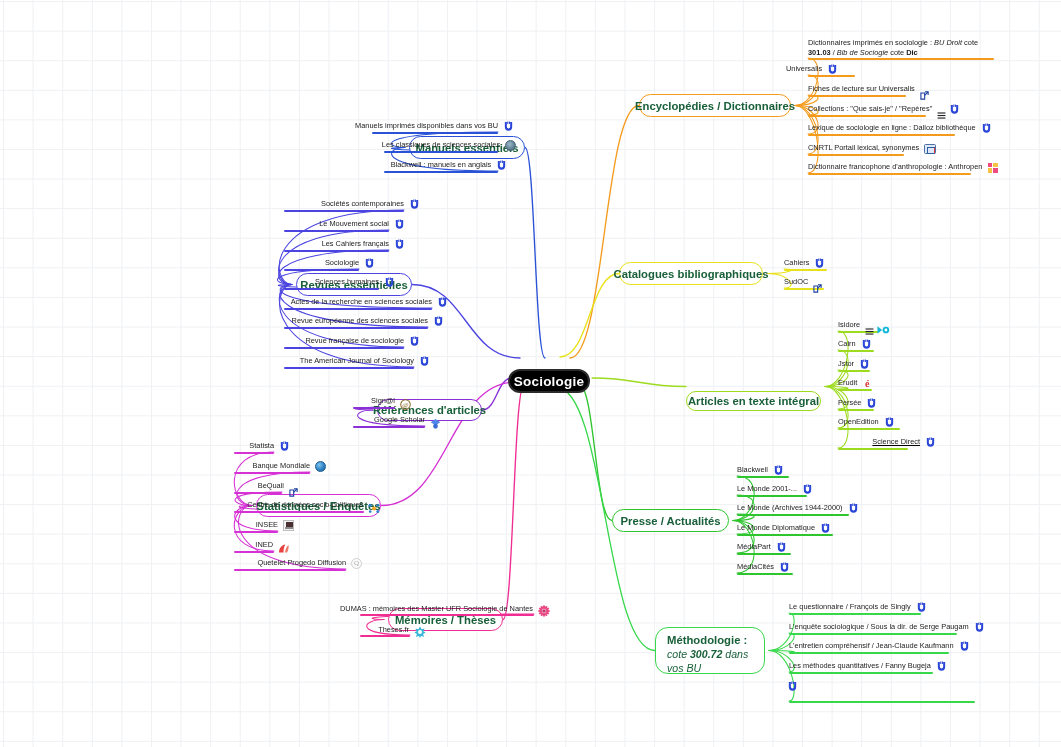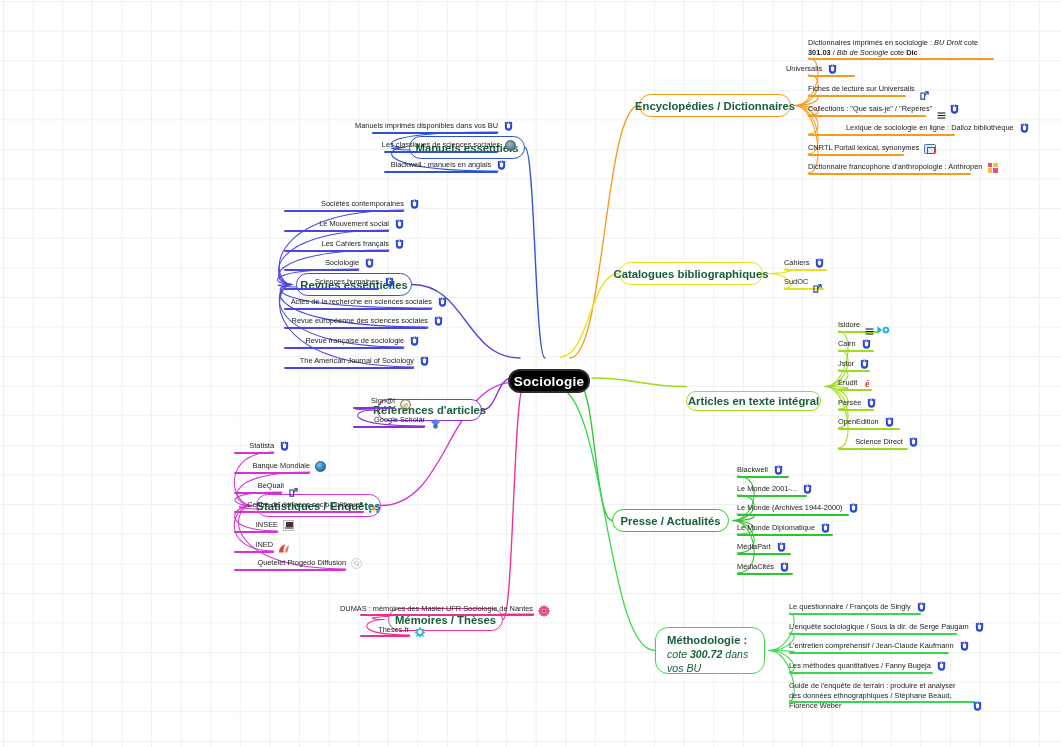--- a/index.html
+++ b/index.html
@@ -481,21 +481,21 @@
           </svg></span>
         <span class="ico ico-bu">
           <svg viewBox="0 0 12 12" width="11" height="11">
             <path d="M2 1 h2.2 v5.4 a1.8 1.8 0 0 0 3.6 0 V1 H10 v5.6 a4 4 0 0 1 -8 0 Z" fill="#2b45d6"></path>
             <rect x="4.6" y="0.6" width="1.2" height="2.6" fill="#2b45d6"></rect>
             <rect x="6.4" y="0.6" width="1.2" height="2.6" fill="#2b45d6"></rect>
           </svg>
         </span>
       </div>
       <div class="underline" style="left: 808px; top: 134px; width: 147px; background: rgb(245, 155, 28);"></div>
-      <div class="leaf" style="top: 123px; left: 806px; width: 177px; justify-content: flex-start; margin-left: 38px;">
+      <div class="leaf" style="top: 123px; left: 806px; width: 177px; justify-content: flex-start;">
         <span class="leaf-text">Lexique de sociologie en ligne : Dalloz bibliothèque</span>
         <span class="ico ico-bu">
           <svg viewBox="0 0 12 12" width="11" height="11">
             <path d="M2 1 h2.2 v5.4 a1.8 1.8 0 0 0 3.6 0 V1 H10 v5.6 a4 4 0 0 1 -8 0 Z" fill="#2b45d6"></path>
             <rect x="4.6" y="0.6" width="1.2" height="2.6" fill="#2b45d6"></rect>
             <rect x="6.4" y="0.6" width="1.2" height="2.6" fill="#2b45d6"></rect>
           </svg>
         </span>
       </div>
       <div class="underline" style="left: 808px; top: 154px; width: 96px; background: rgb(245, 155, 28);"></div>
@@ -592,21 +592,21 @@
         <span class="leaf-text">OpenEdition</span>
         <span class="ico ico-bu">
           <svg viewBox="0 0 12 12" width="11" height="11">
             <path d="M2 1 h2.2 v5.4 a1.8 1.8 0 0 0 3.6 0 V1 H10 v5.6 a4 4 0 0 1 -8 0 Z" fill="#2b45d6"></path>
             <rect x="4.6" y="0.6" width="1.2" height="2.6" fill="#2b45d6"></rect>
             <rect x="6.4" y="0.6" width="1.2" height="2.6" fill="#2b45d6"></rect>
           </svg>
         </span>
       </div>
       <div class="underline" style="left: 838px; top: 448px; width: 70px; background: rgb(156, 219, 30);"></div>
-      <div class="leaf" style="top: 437px; left: 836px; width: 100px; justify-content: center;">
+      <div class="leaf" style="top: 437px; left: 836px; width: 100px; justify-content: flex-end; text-decoration: underline;">
         <span class="leaf-text">Science Direct</span>
         <span class="ico ico-bu">
           <svg viewBox="0 0 12 12" width="11" height="11">
             <path d="M2 1 h2.2 v5.4 a1.8 1.8 0 0 0 3.6 0 V1 H10 v5.6 a4 4 0 0 1 -8 0 Z" fill="#2b45d6"></path>
             <rect x="4.6" y="0.6" width="1.2" height="2.6" fill="#2b45d6"></rect>
             <rect x="6.4" y="0.6" width="1.2" height="2.6" fill="#2b45d6"></rect>
           </svg>
         </span>
       </div>
       <div class="branch-node" style="left: 612px; top: 509px; width: 117px; height: 23px; border-color: rgb(47, 197, 47);">Presse / Actualités</div>
@@ -719,21 +719,20 @@
         <span class="ico ico-bu">
           <svg viewBox="0 0 12 12" width="11" height="11">
             <path d="M2 1 h2.2 v5.4 a1.8 1.8 0 0 0 3.6 0 V1 H10 v5.6 a4 4 0 0 1 -8 0 Z" fill="#2b45d6"></path>
             <rect x="4.6" y="0.6" width="1.2" height="2.6" fill="#2b45d6"></rect>
             <rect x="6.4" y="0.6" width="1.2" height="2.6" fill="#2b45d6"></rect>
           </svg>
         </span>
       </div>
       <div class="underline" style="left: 789px; top: 701px; width: 186px; background: rgb(55, 216, 74);"></div>
       <div class="leaf wrap" style="top: 681px; left: 787px; width: 216px; justify-content: flex-start;">
-        <span class="leaf-text" style="white-space: normal; width: 182px;">Guide de l'enquête de terrain : produire et analyser des données ethnographiques / Stéphane Beaud, Florence Weber</span>
         <span class="ico ico-bu">
           <svg viewBox="0 0 12 12" width="11" height="11">
             <path d="M2 1 h2.2 v5.4 a1.8 1.8 0 0 0 3.6 0 V1 H10 v5.6 a4 4 0 0 1 -8 0 Z" fill="#2b45d6"></path>
             <rect x="4.6" y="0.6" width="1.2" height="2.6" fill="#2b45d6"></rect>
             <rect x="6.4" y="0.6" width="1.2" height="2.6" fill="#2b45d6"></rect>
           </svg>
         </span>
       </div>
     </div>
 </div>

